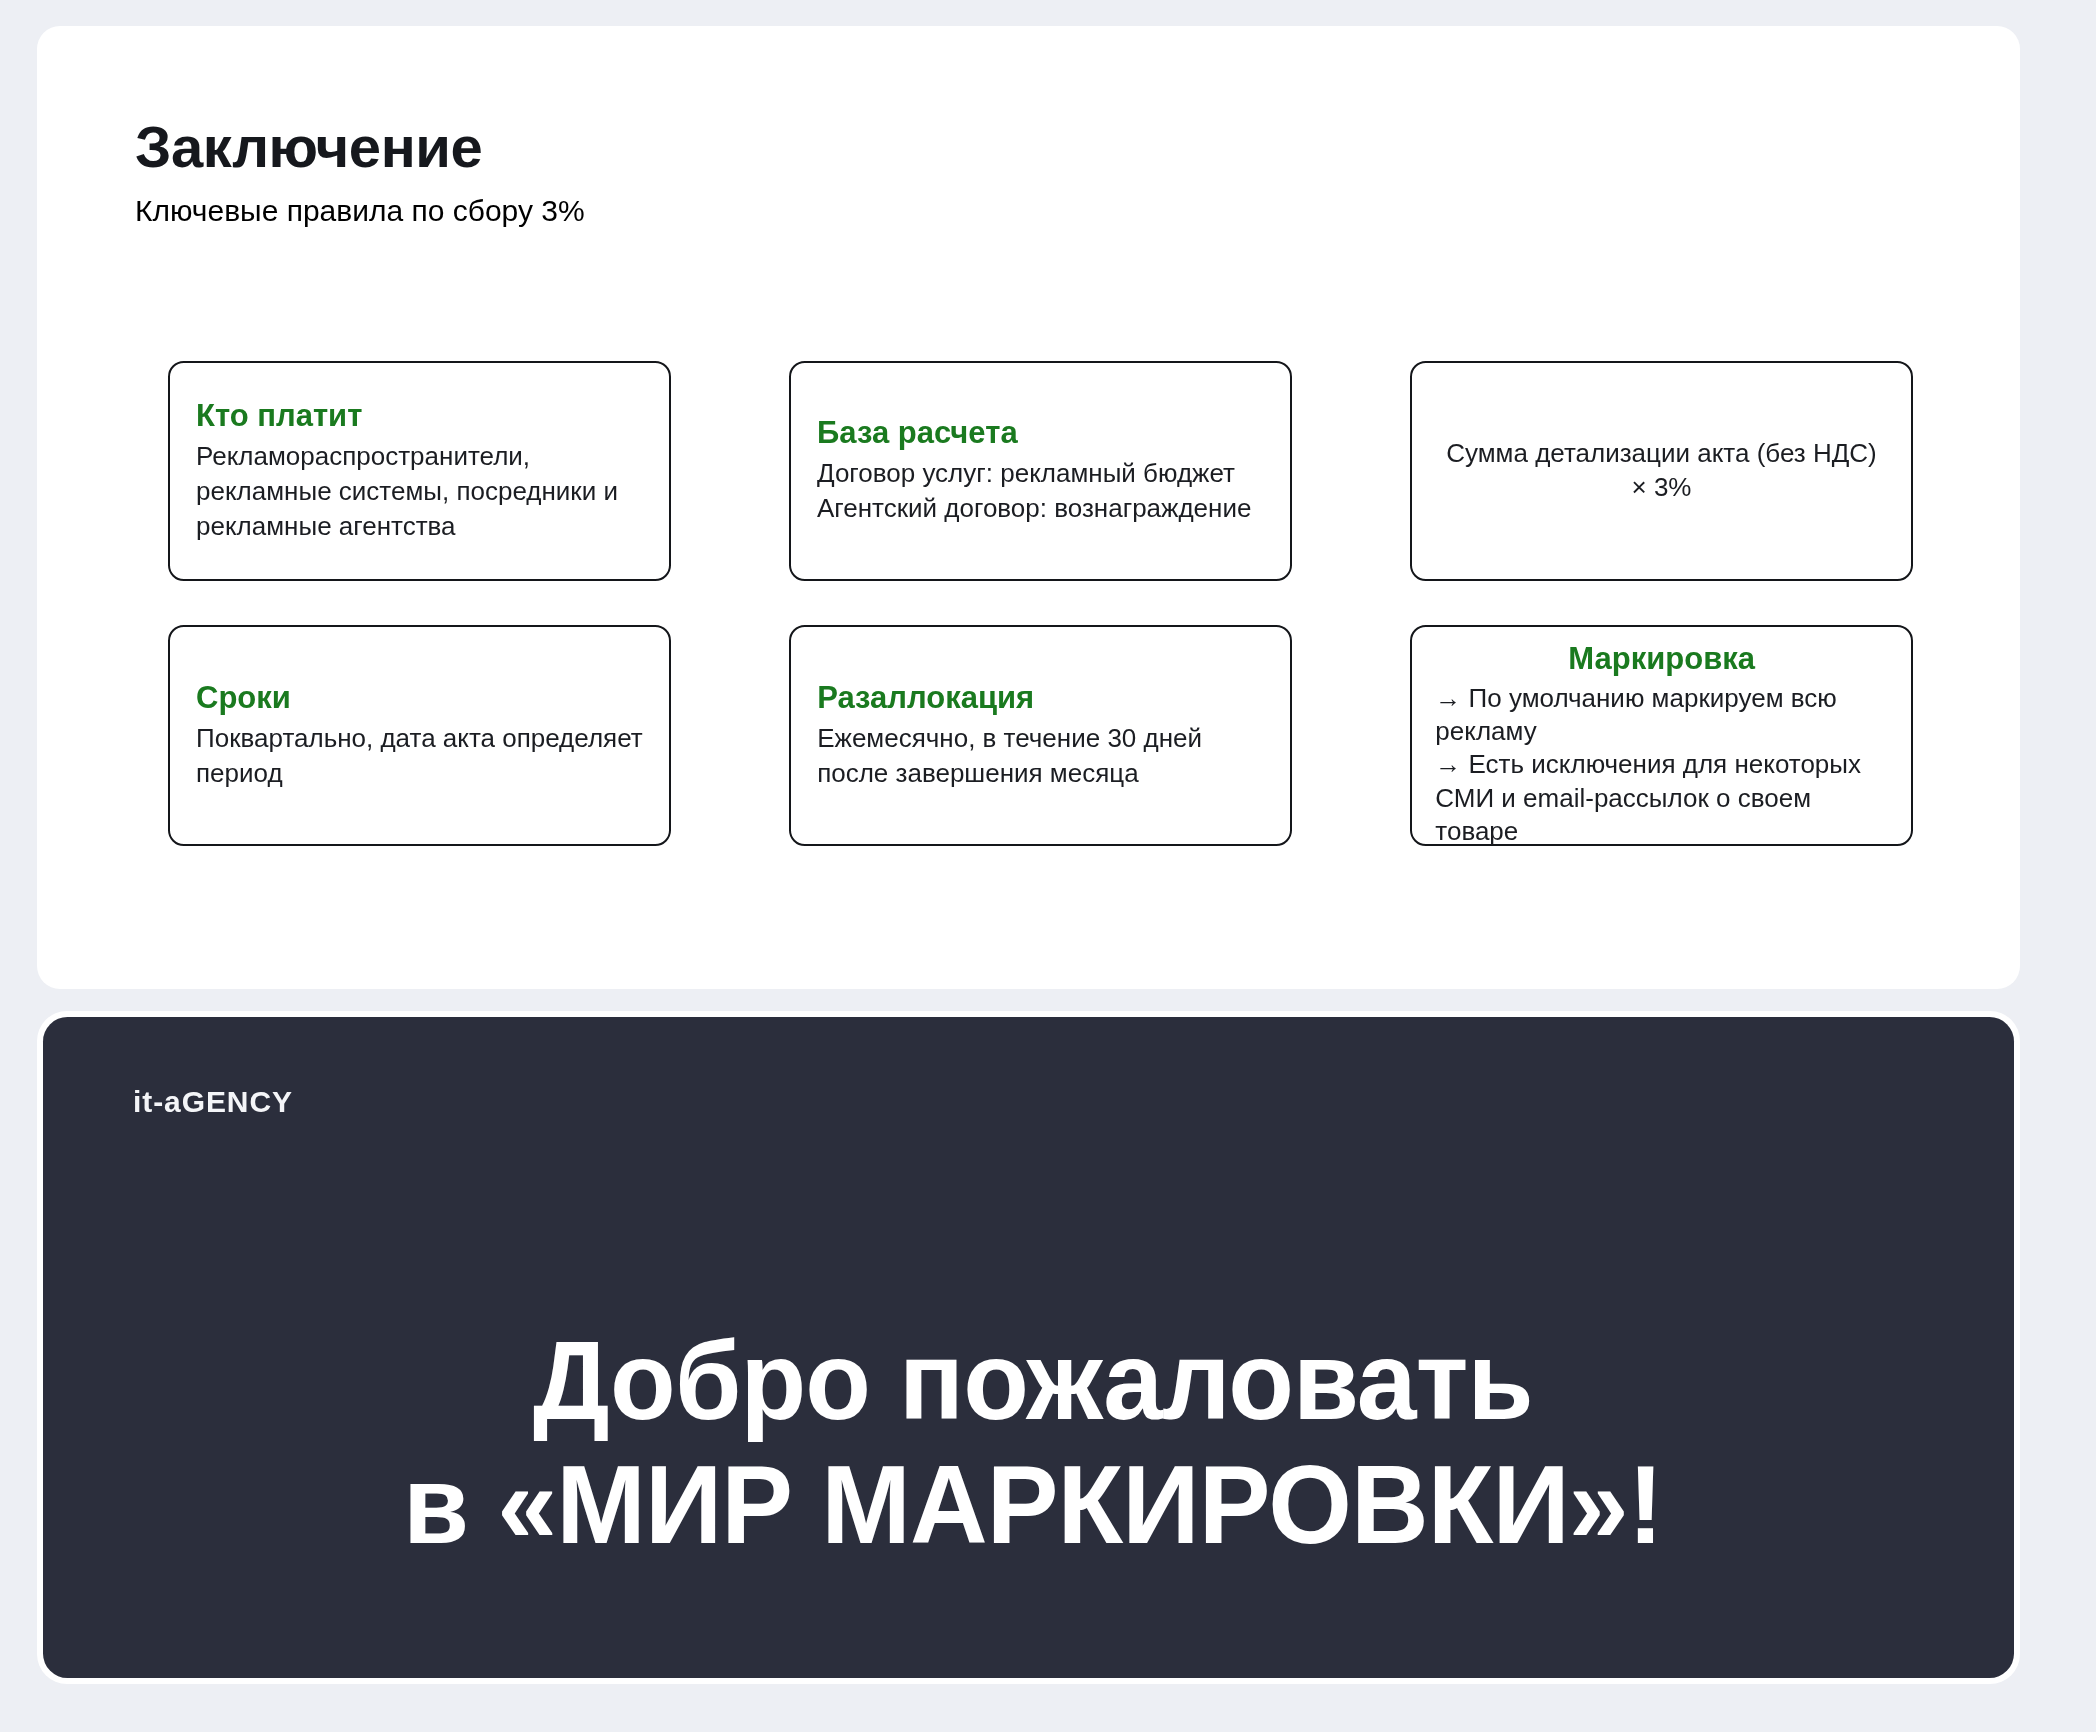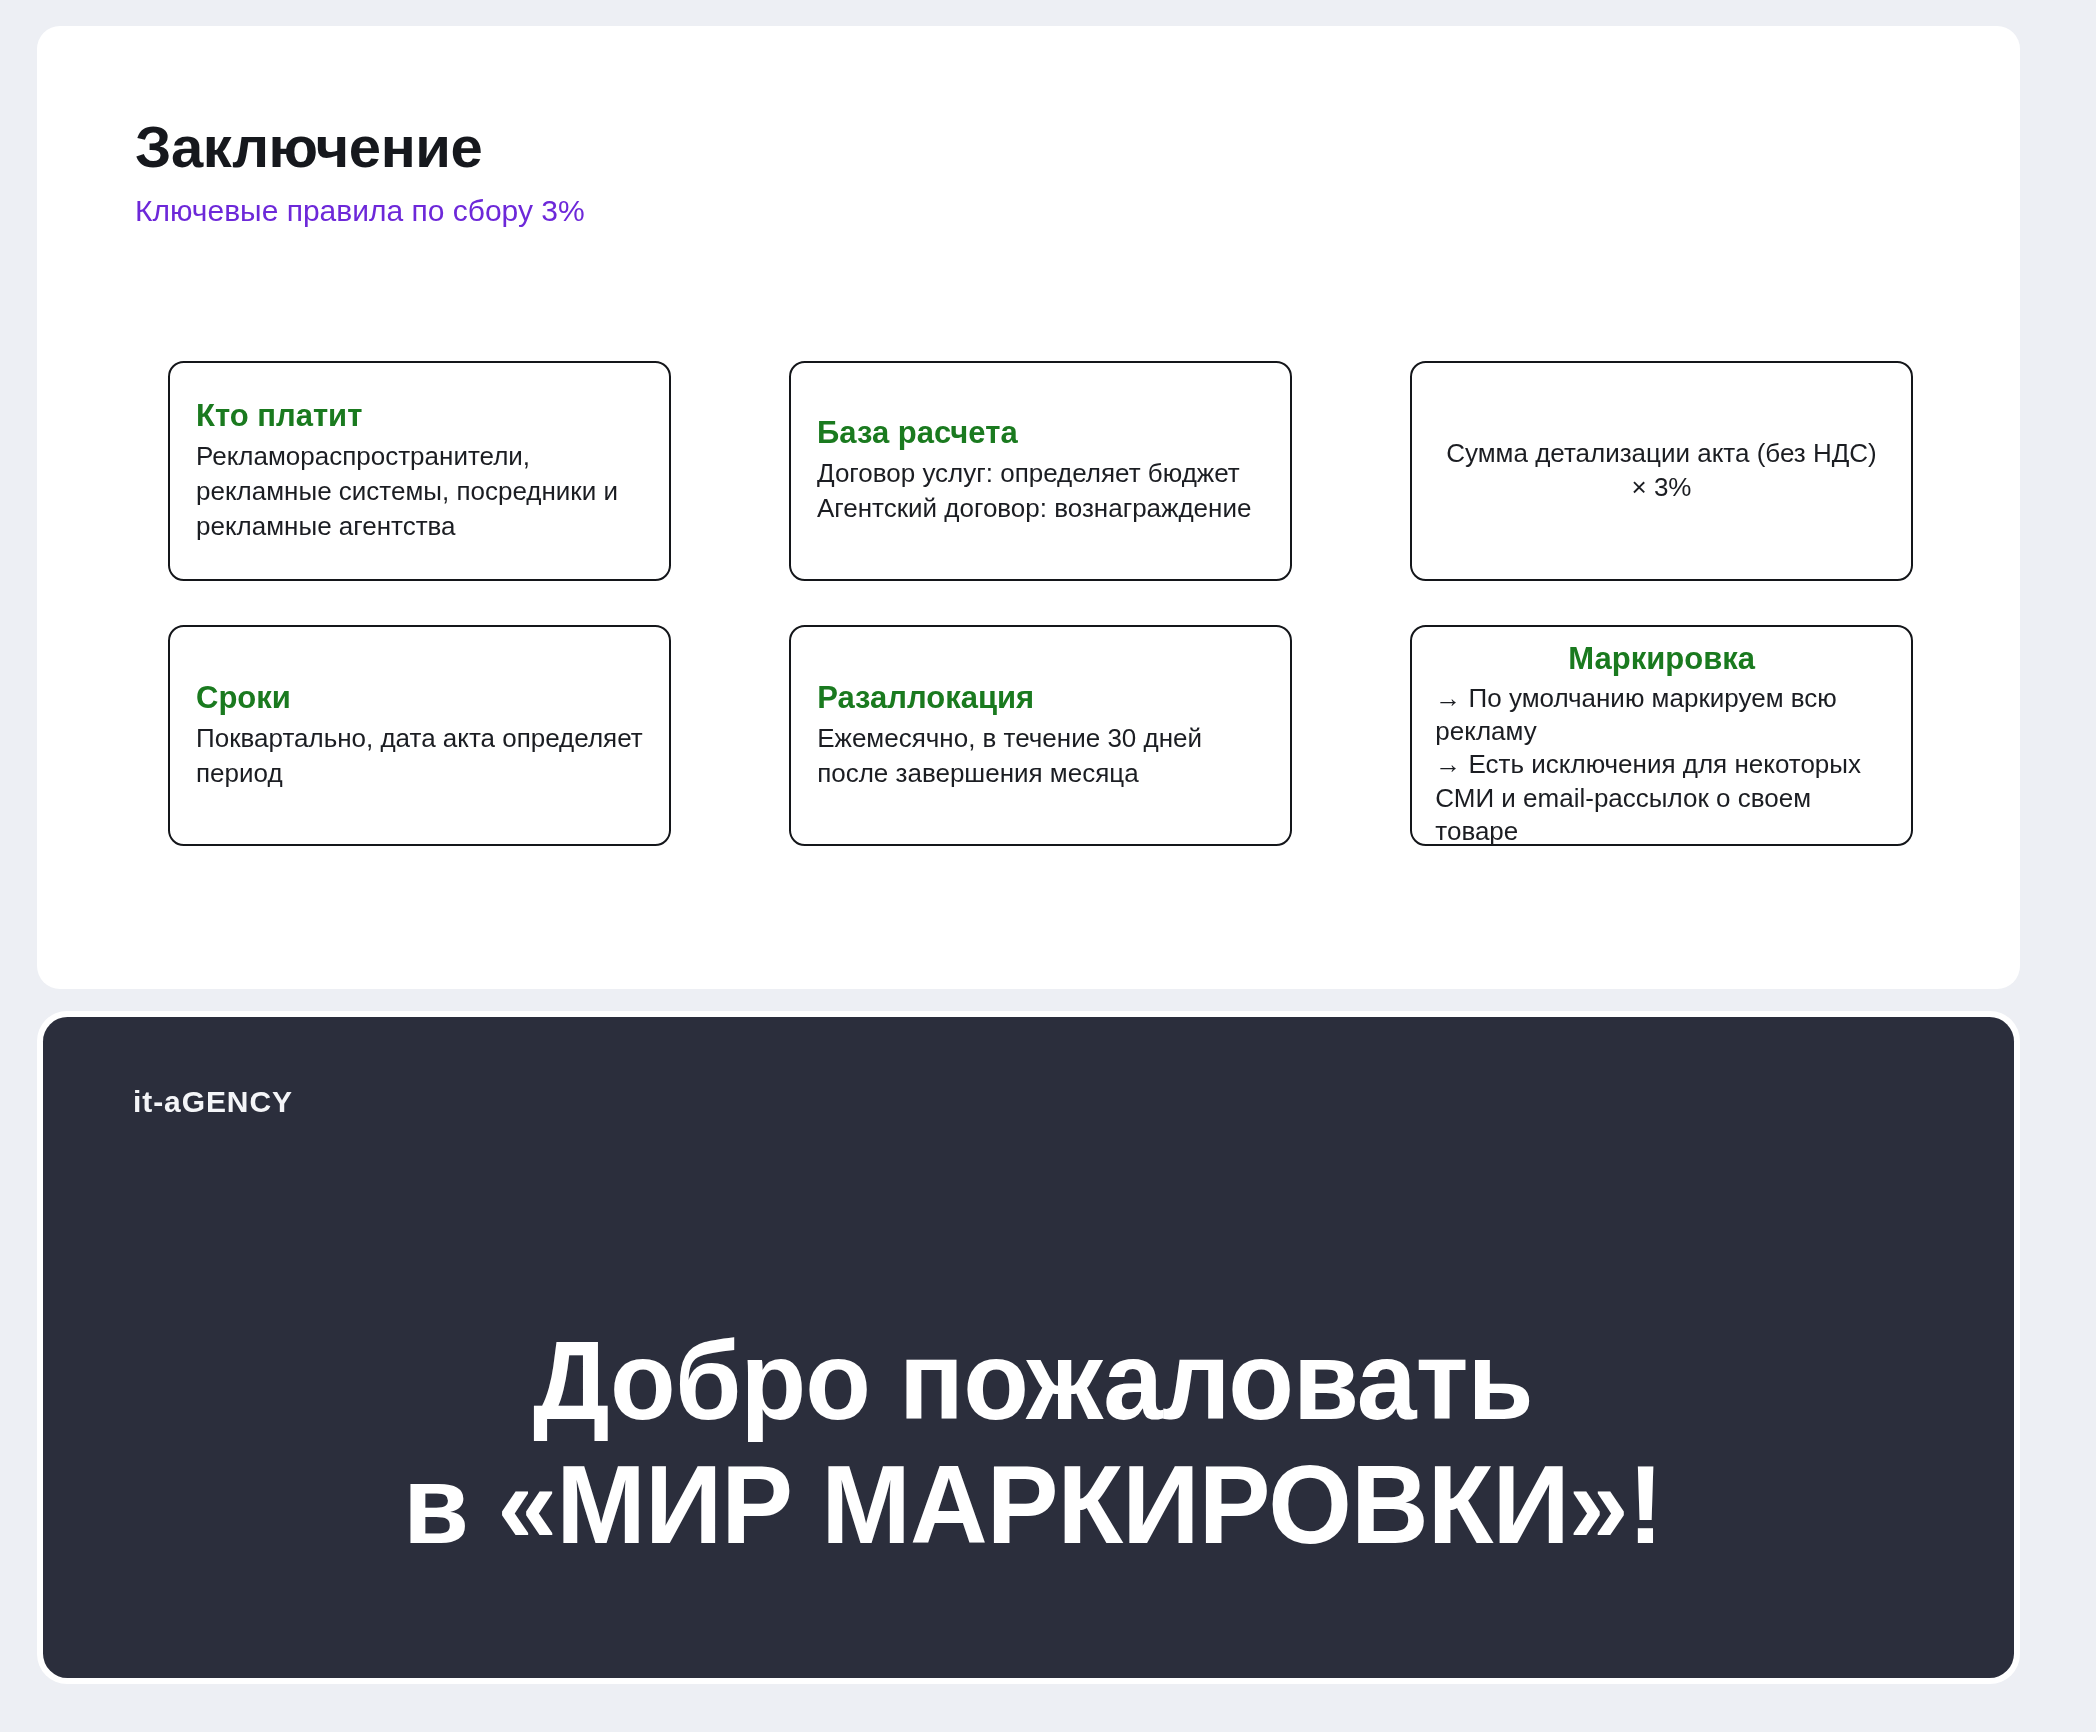--- a/index.html
+++ b/index.html
@@ -41,21 +41,21 @@
     font-size: 58px;
     font-weight: bold;
     color: #16181d;
     letter-spacing: -0.4px;
     line-height: 1;
     margin: 0;
     white-space: nowrap;
   }
   .slide-subtitle {
     font-size: 30px;
-    color: #6d28d9;
+    color: #000000;
     margin: 17.5px 0 0 0;
     line-height: 1.1;
     white-space: nowrap;
   }
 
   
   .grid {
     position: absolute;
     left: 131px;
     top: 335px;
@@ -192,21 +192,21 @@
 
       <div class="grid-row row1">
 
         <div class="card">
           <p class="card-title">Кто платит</p>
           <p class="card-body">Рекламораспространители, рекламные системы, посредники и рекламные агентства</p>
         </div>
 
         <div class="card">
           <p class="card-title">База расчета</p>
-          <p class="card-body">Договор услуг: определяет бюджет</p>
+          <p class="card-body">Договор услуг: рекламный бюджет</p>
           <p class="card-body">Агентский договор: вознаграждение</p>
         </div>
 
         <div class="card center">
           <p class="card-body">Сумма детализации акта (без НДС)</p>
           <p class="card-body">× 3%</p>
         </div>
 
       </div>
 

